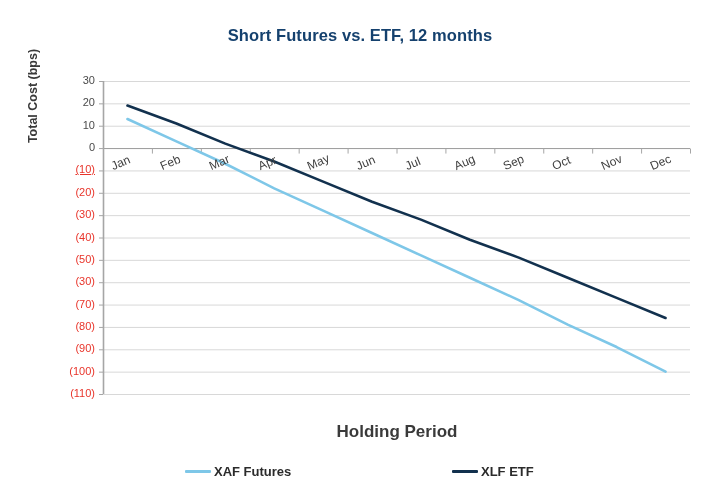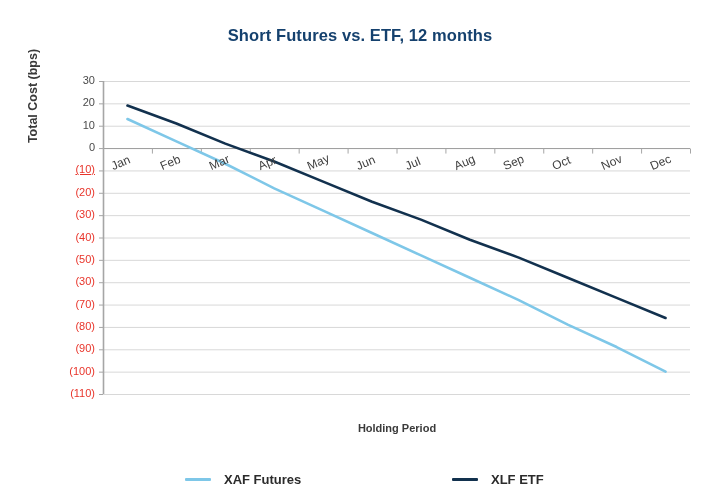--- a/index.html
+++ b/index.html
@@ -45,21 +45,21 @@
     color: #3a3a3a;
     text-align: center;
     white-space: nowrap;
   }
   .x-axis-title {
     position: absolute;
     left: 103px;
     top: 422px;
     width: 588px;
     text-align: center;
-    font-size: 11px;
+    font-size: 17px;
     font-weight: bold;
     color: #3a3a3a;
   }
   .plot-svg {
     position: absolute;
     left: 0;
     top: 0;
   }
   .ytick-label {
     position: absolute;
@@ -82,25 +82,25 @@
   }
   .legend {
     position: absolute;
     left: 0;
     top: 452px;
     width: 720px;
     height: 24px;
   }
   .legend-item {
     position: absolute;
-    top: 16px;
+    top: 8px;
     height: 22px;
     display: flex;
     align-items: center;
-    gap: 13px;
+    gap: 3px;
   }
   .legend-swatch {
     display: inline-block;
     width: 26px;
     height: 3px;
     border-radius: 1px;
   }
   .legend-label {
     font-size: 13px;
     font-weight: bold;

